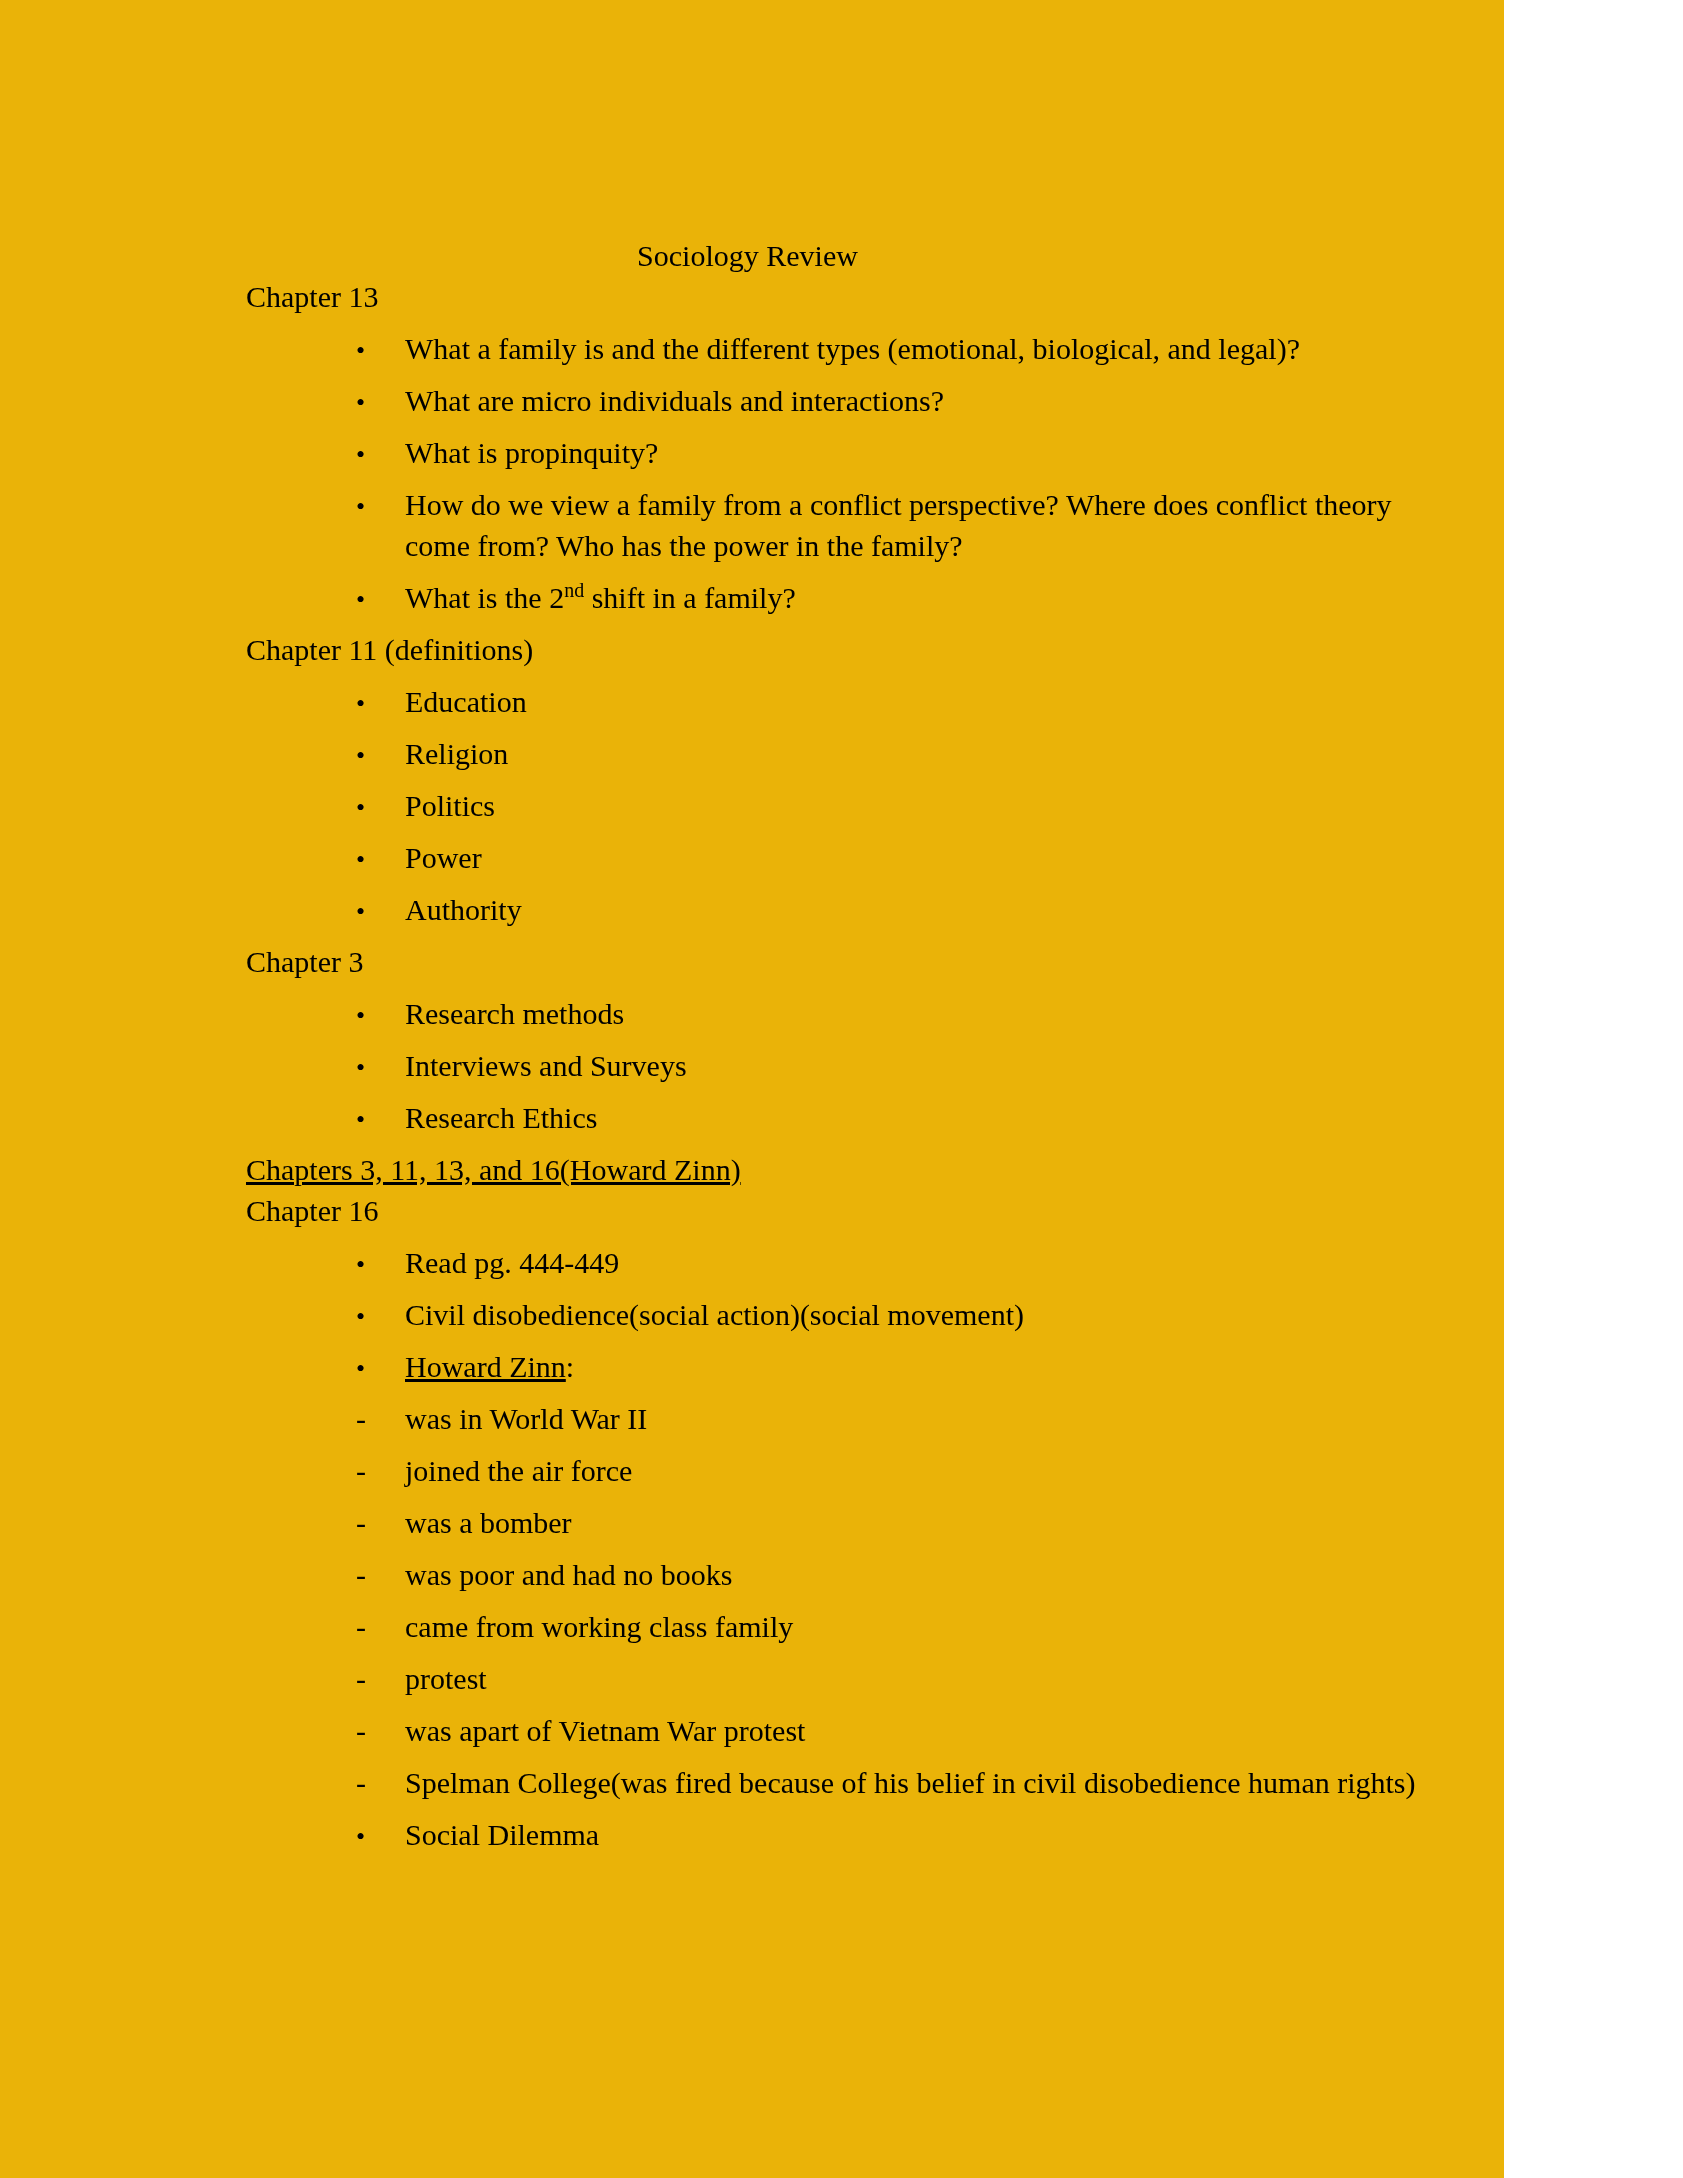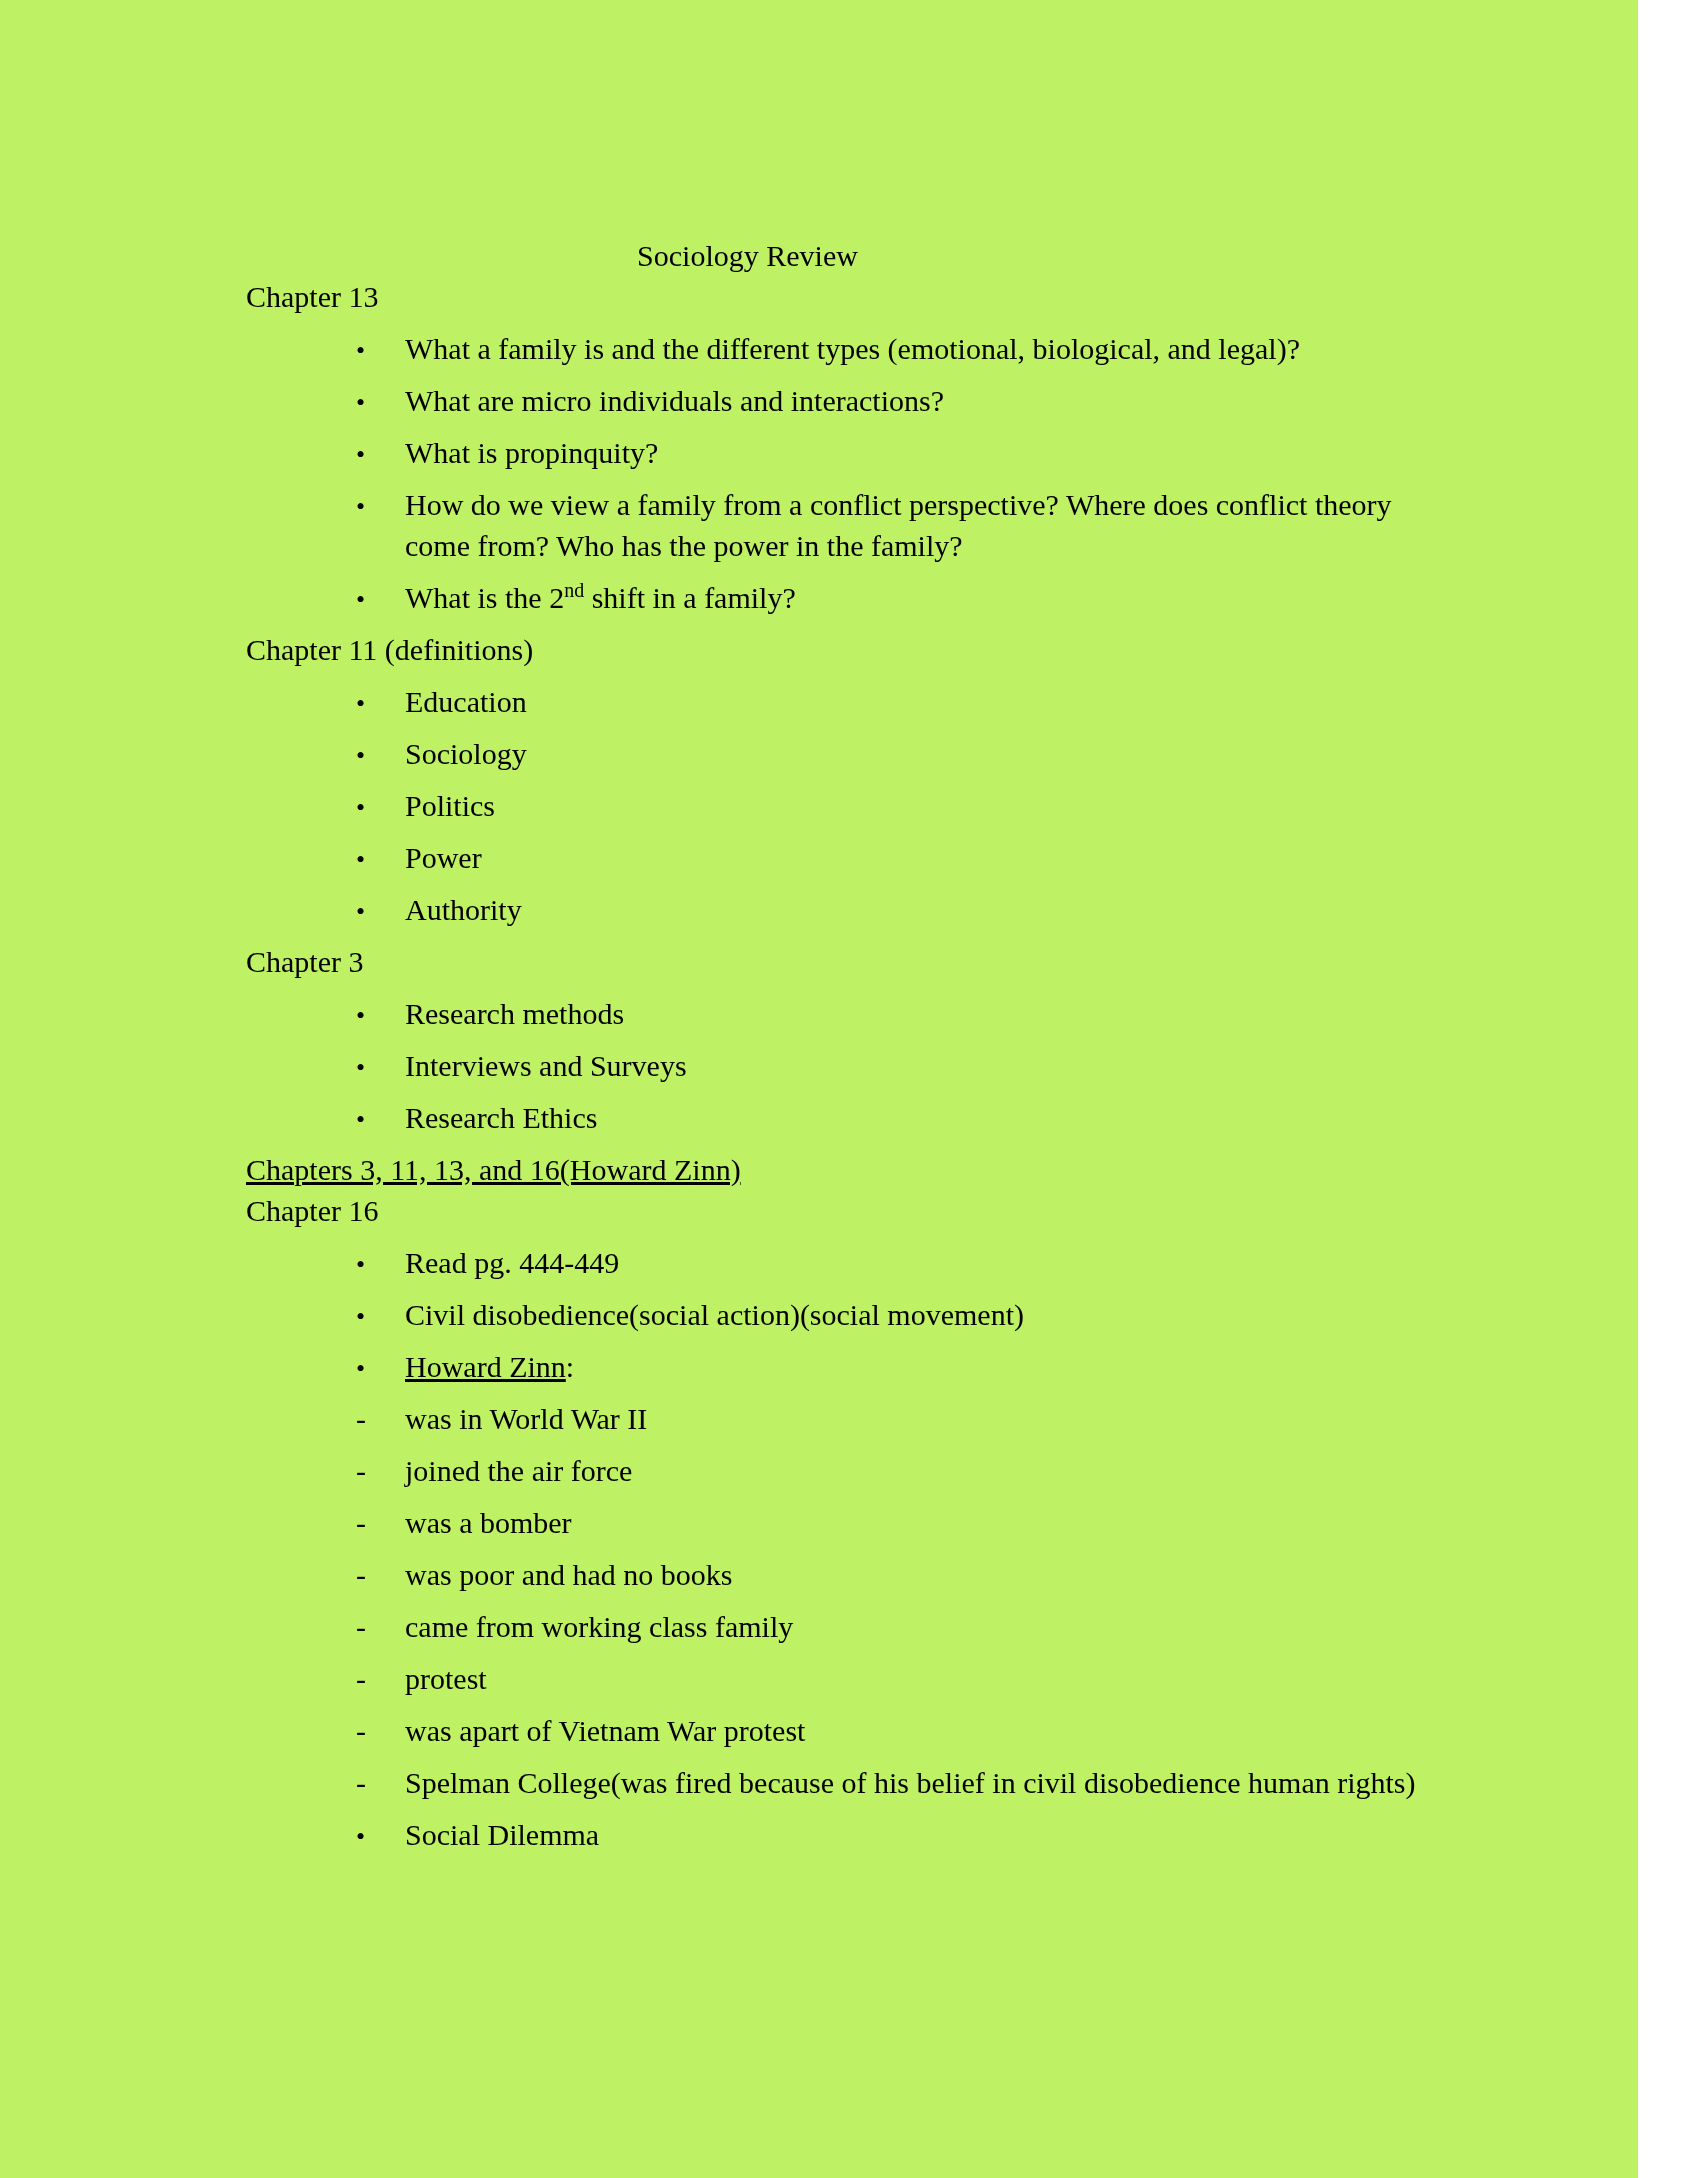--- a/index.html
+++ b/index.html
@@ -3,23 +3,23 @@
 <meta charset="utf-8">
 <title>Sociology Review</title>
 <style>
   html, body {
     margin: 0;
     padding: 0;
     background: #ffffff;
   }
   .page {
     position: relative;
-    width: 1638px;
+    width: 1504px;
     height: 2178px;
-    background: #bef264;
+    background: #eab308;
     font-family: "Liberation Serif", "DejaVu Serif", serif;
     color: #000000;
     overflow: hidden;
   }
   .content {
     position: absolute;
     left: 0;
     top: 0;
     width: 1683px;
   }
@@ -131,21 +131,21 @@
 
     <div>
       <div class="heading">Chapter 11 (definitions)</div>
       <ul class="bullets">
         <li>
           <span class="marker dot"></span>
           <span>Education</span>
         </li>
         <li>
           <span class="marker dot"></span>
-          <span>Sociology</span>
+          <span>Religion</span>
         </li>
         <li>
           <span class="marker dot"></span>
           <span>Politics</span>
         </li>
         <li>
           <span class="marker dot"></span>
           <span>Power</span>
         </li>
         <li>

